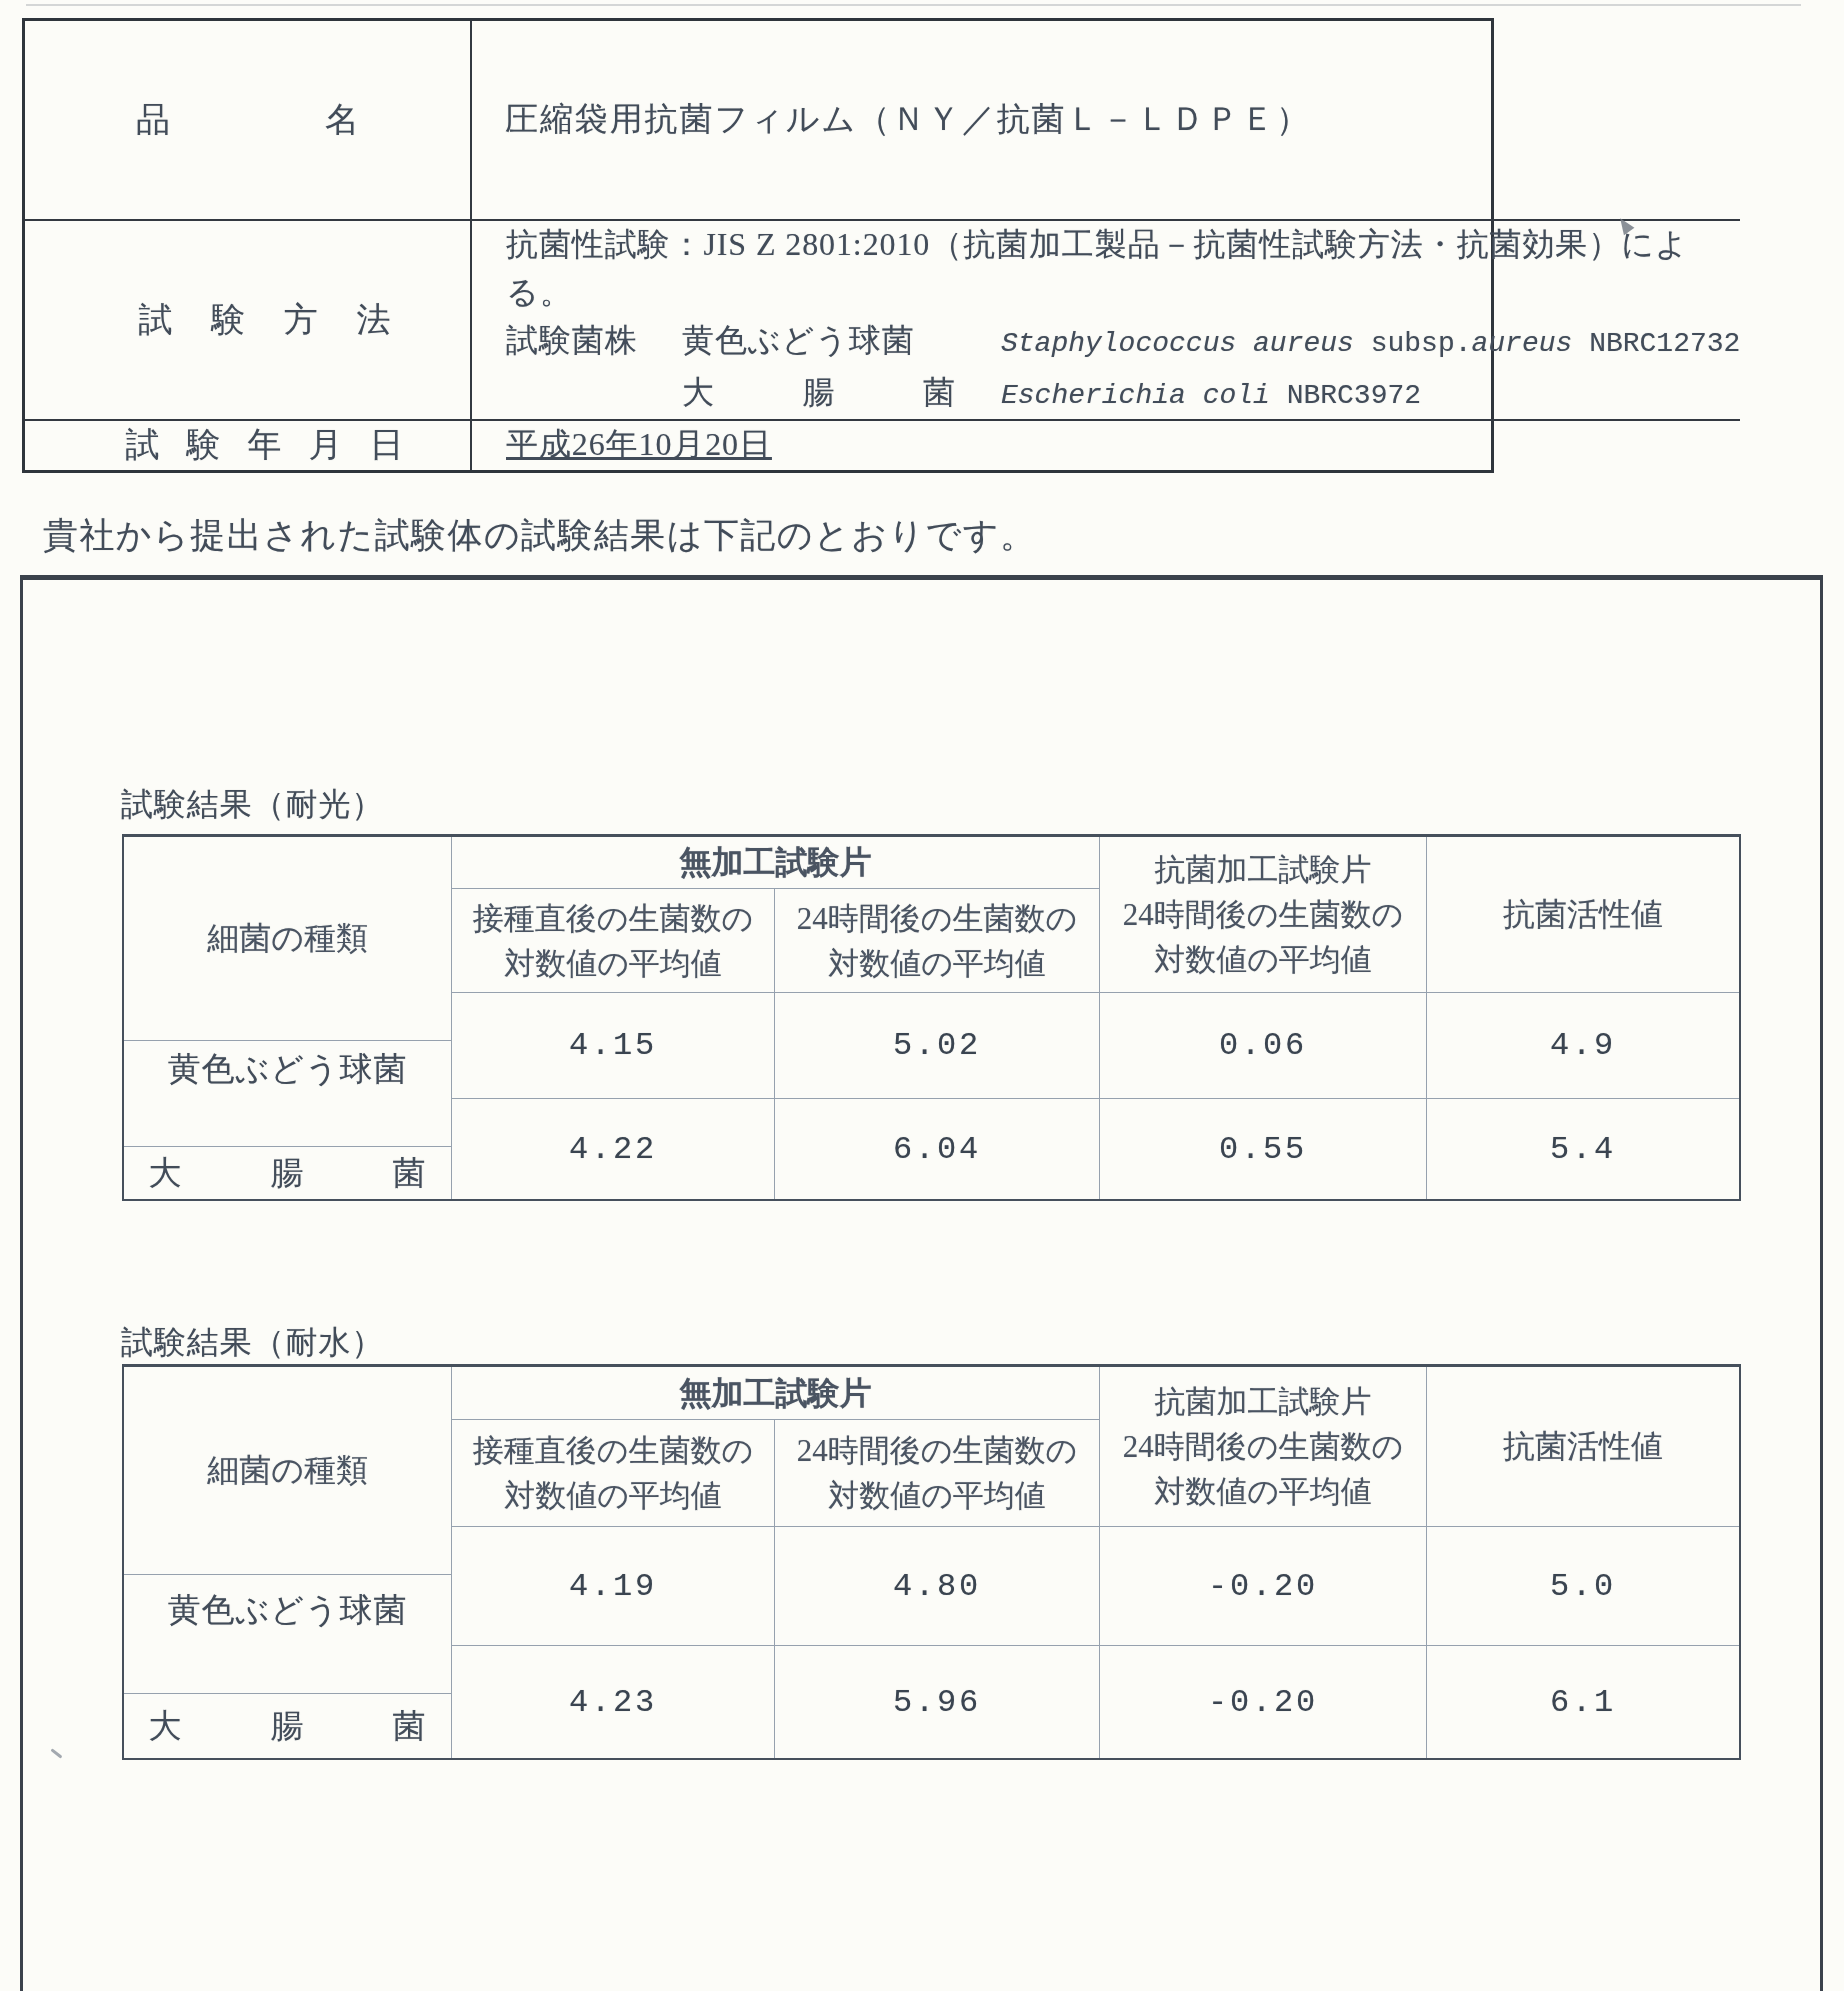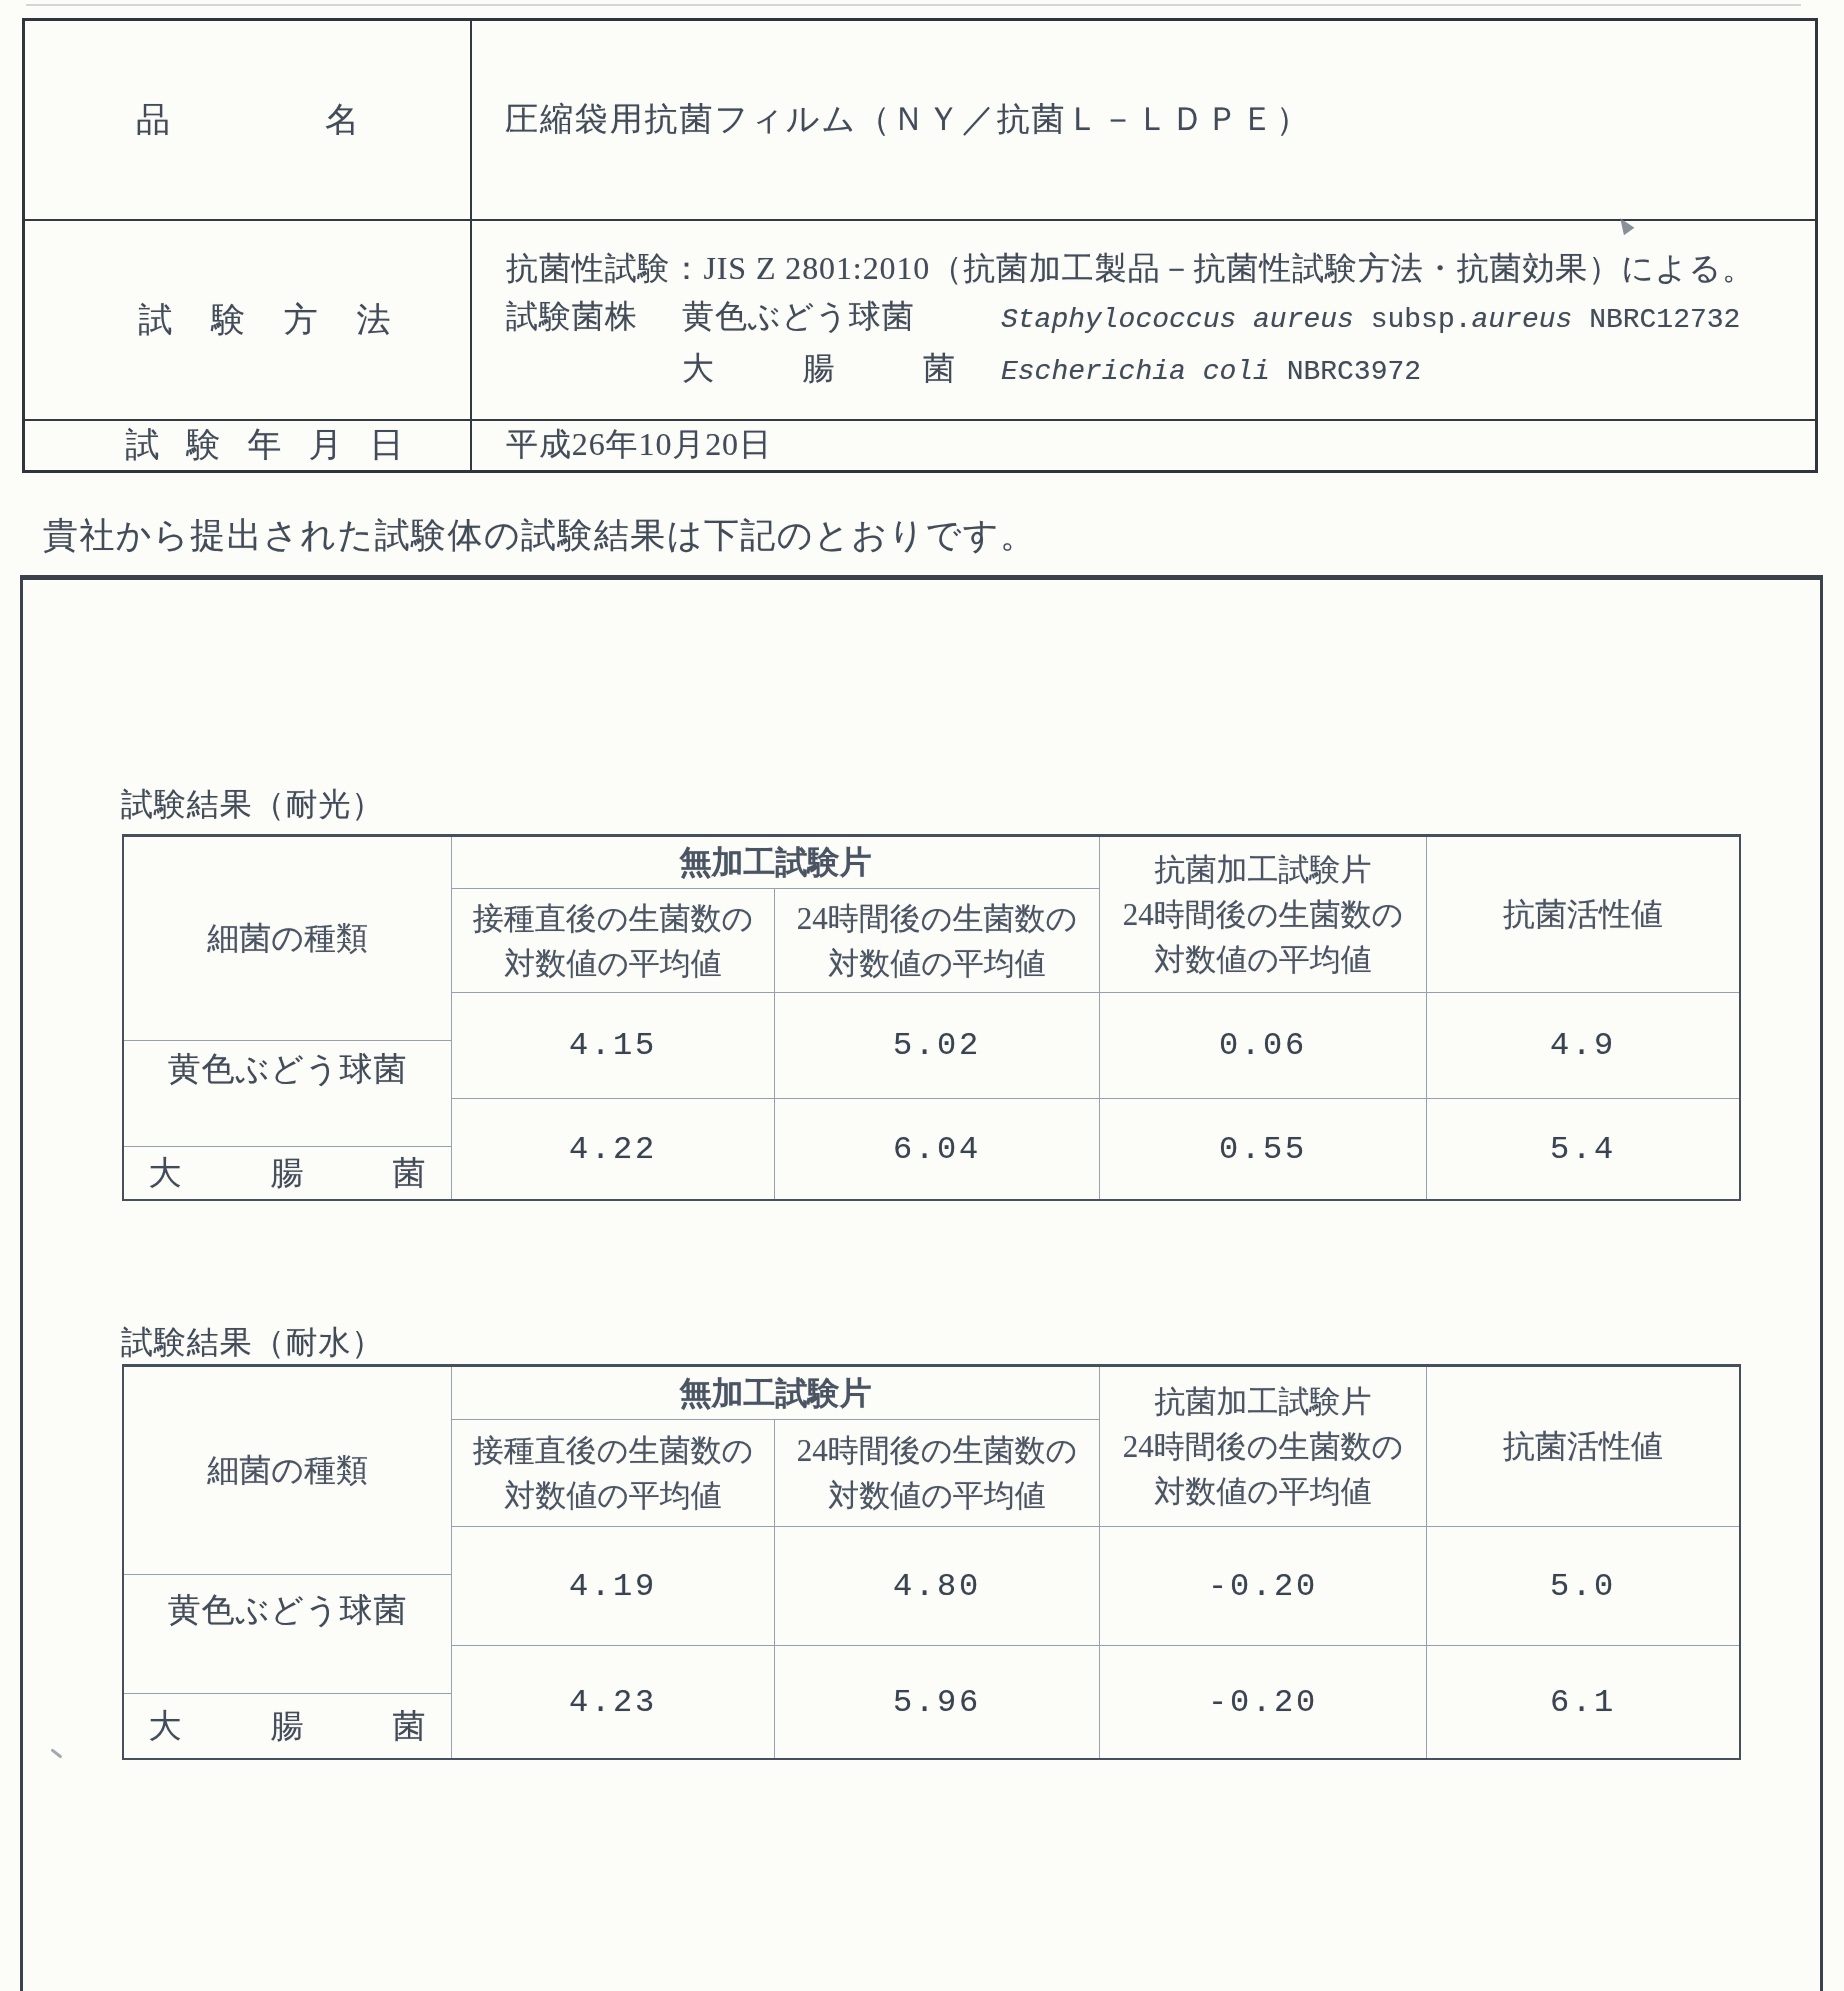--- a/index.html
+++ b/index.html
@@ -24,35 +24,35 @@
   .cursor-mark{
     position:absolute;left:1618px;top:217px;width:0;height:0;
     border-style:solid;border-width:0 6.5px 16px 7.4px;
     border-color:transparent transparent #767d86 transparent;
     transform:rotate(-36deg);opacity:.85;
   }
   .tick-mark{position:absolute;left:50px;top:1752px;width:13px;height:2.8px;background:#99a0a7;transform:rotate(38deg);border-radius:1.9px;opacity:.9;}
 
   
   .info-table{
-    position:absolute;left:22px;top:17.6px;width:1796px;height:455px;
+    position:absolute;left:22px;top:17.6px;width:1472px;height:455px;
     border:3.7px solid var(--border-dark);
     display:grid;grid-template-columns:445px 1fr;grid-template-rows:198px 200px 1fr;
   }
   .it-cell{display:flex;align-items:center;}
   .it-label{justify-content:center;font-size:34px;}
   .it-value{padding-left:33px;}
   .bt-dark{border-top:2.8px solid #333941;padding-left:34px;}
   .bl-dark{border-left:2.8px solid #333941;}
   .spread{text-align:justify;text-align-last:justify;}
   .w-product{width:223px;}
   .w-method{width:252px;}
   .w-date{width:278px;}
   .product-value{font-size:33px;letter-spacing:1.9px;}
-  .date-value{font-size:32px;letter-spacing:0.9px;}
+  .date-value{font-size:32px;letter-spacing:0.9px;text-decoration:underline;}
   .method-lines{font-size:32px;line-height:48px;letter-spacing:0.9px;}
   .m-row{display:flex;align-items:baseline;}
   .m2-label{width:139px;flex:none;}
   .m-bac{width:274px;margin-left:37px;flex:none;}
   .m-bac-spread{text-align:justify;text-align-last:justify;}
   .sci{margin-left:45px;font-family:"Liberation Mono","DejaVu Sans Mono",monospace;font-size:28px;font-style:italic;letter-spacing:0;white-space:nowrap;}
   .sci .up{font-style:normal;}
 
   
   .intro{position:absolute;left:43px;top:512px;font-size:35px;letter-spacing:1.4px;}

